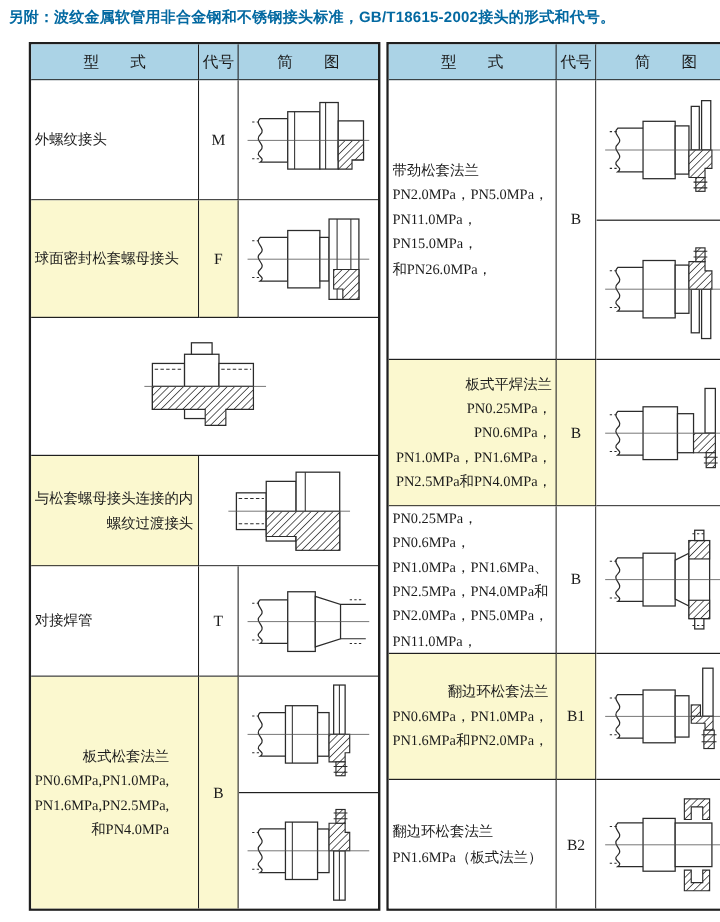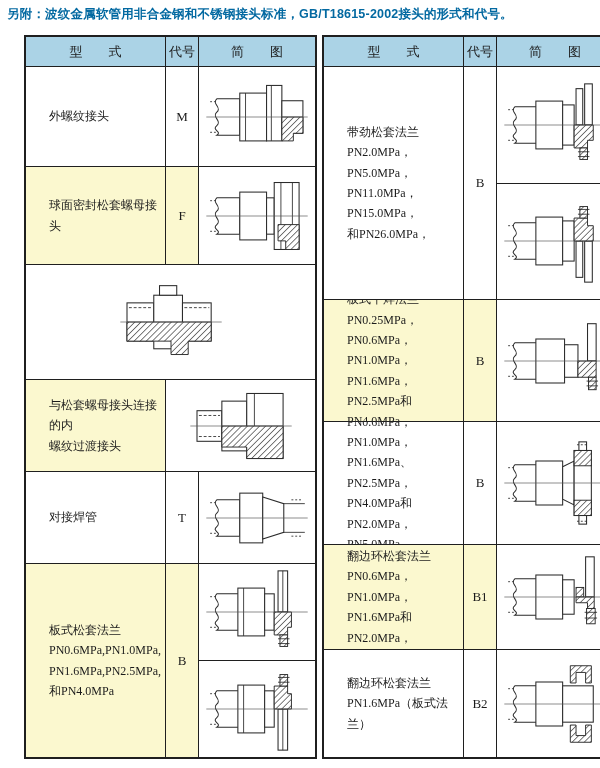--- a/index.html
+++ b/index.html
@@ -14,25 +14,25 @@
   }
   .tables{position:absolute;top:35px;left:24px;display:flex;gap:5px;}
   .ftable{width:289px;border:2px solid var(--border,#1f1f1f);background:#fff;display:flex;flex-direction:column;}
   .trow{display:flex;box-sizing:border-box;flex:0 0 auto;}
   .cell{
     box-sizing:border-box;border-right:1.4px solid var(--border,#1f1f1f);
     border-bottom:1.4px solid var(--border,#1f1f1f);
     overflow:hidden;display:flex;align-items:center;background:#fff;
   }
   .trow:last-child .cell{border-bottom:none;}
-  .c-type{width:140px;padding:2px 3px 2px 23px;}
+  .c-type{width:140px;padding:2px 3px 2px 3px;}
   .c-code{width:33px;justify-content:center;font-size:13px;}
   .c-diag{flex:1;border-right:none;justify-content:center;padding:0;}
   .thead .cell{background:var(--header-bg,#abd3e6);justify-content:center;font-size:13px;padding:0;}
-  .hl .c-type,.hl .c-code{background:var(--row-highlight-bg,#fbf8cf);}
+  .hl .c-type,.hl .c-code{background:var(--row-highlight-bg,#fbf8cf);text-align:right;}
   .type-text{white-space:pre-line;font-size:12px;line-height:1.7;}
   .c-diag.split{flex-direction:column;align-items:stretch;}
   .half{flex:1 1 50%;display:flex;align-items:center;justify-content:center;overflow:hidden;}
   .half + .half{border-top:1.4px solid var(--border,#1f1f1f);}
   .diag{display:flex;align-items:center;justify-content:center;}
   .diag svg{display:block;}
 </style>
 </head>
 <body>
 

